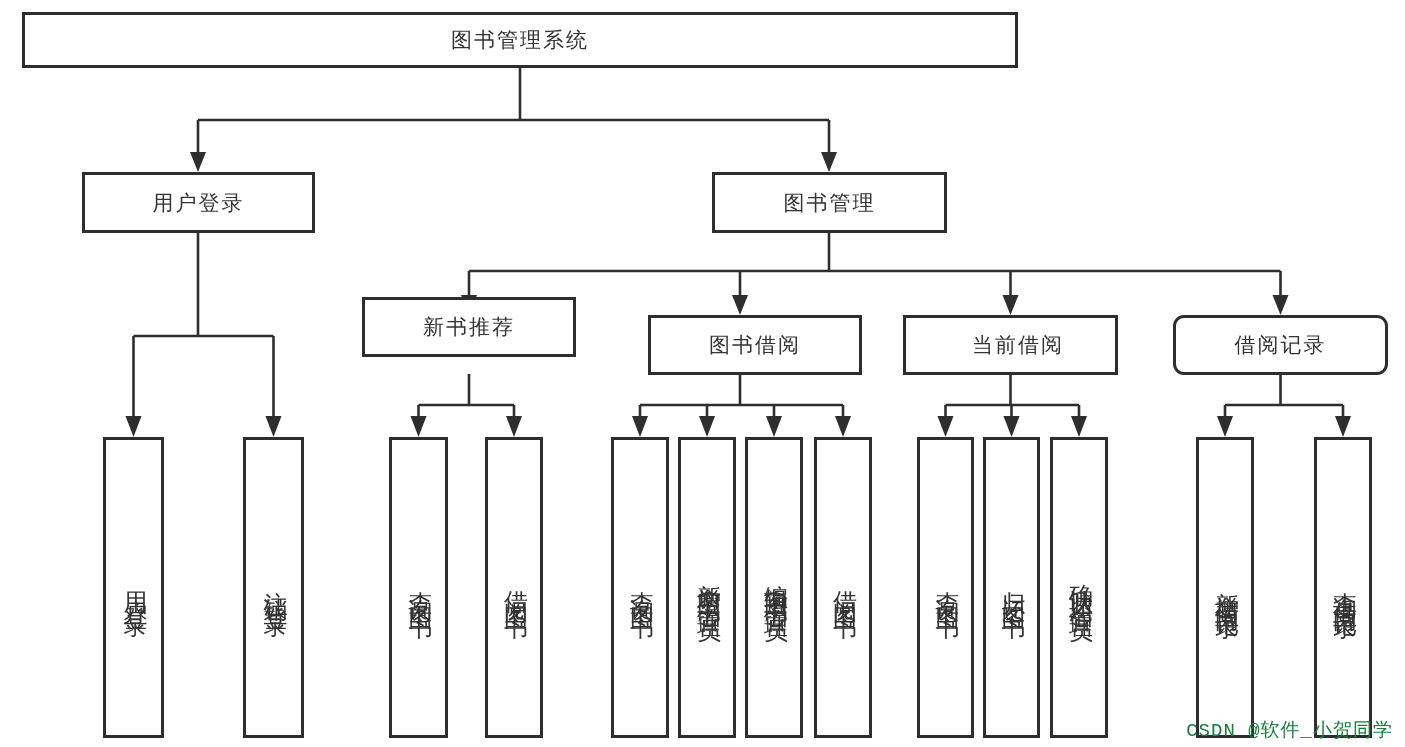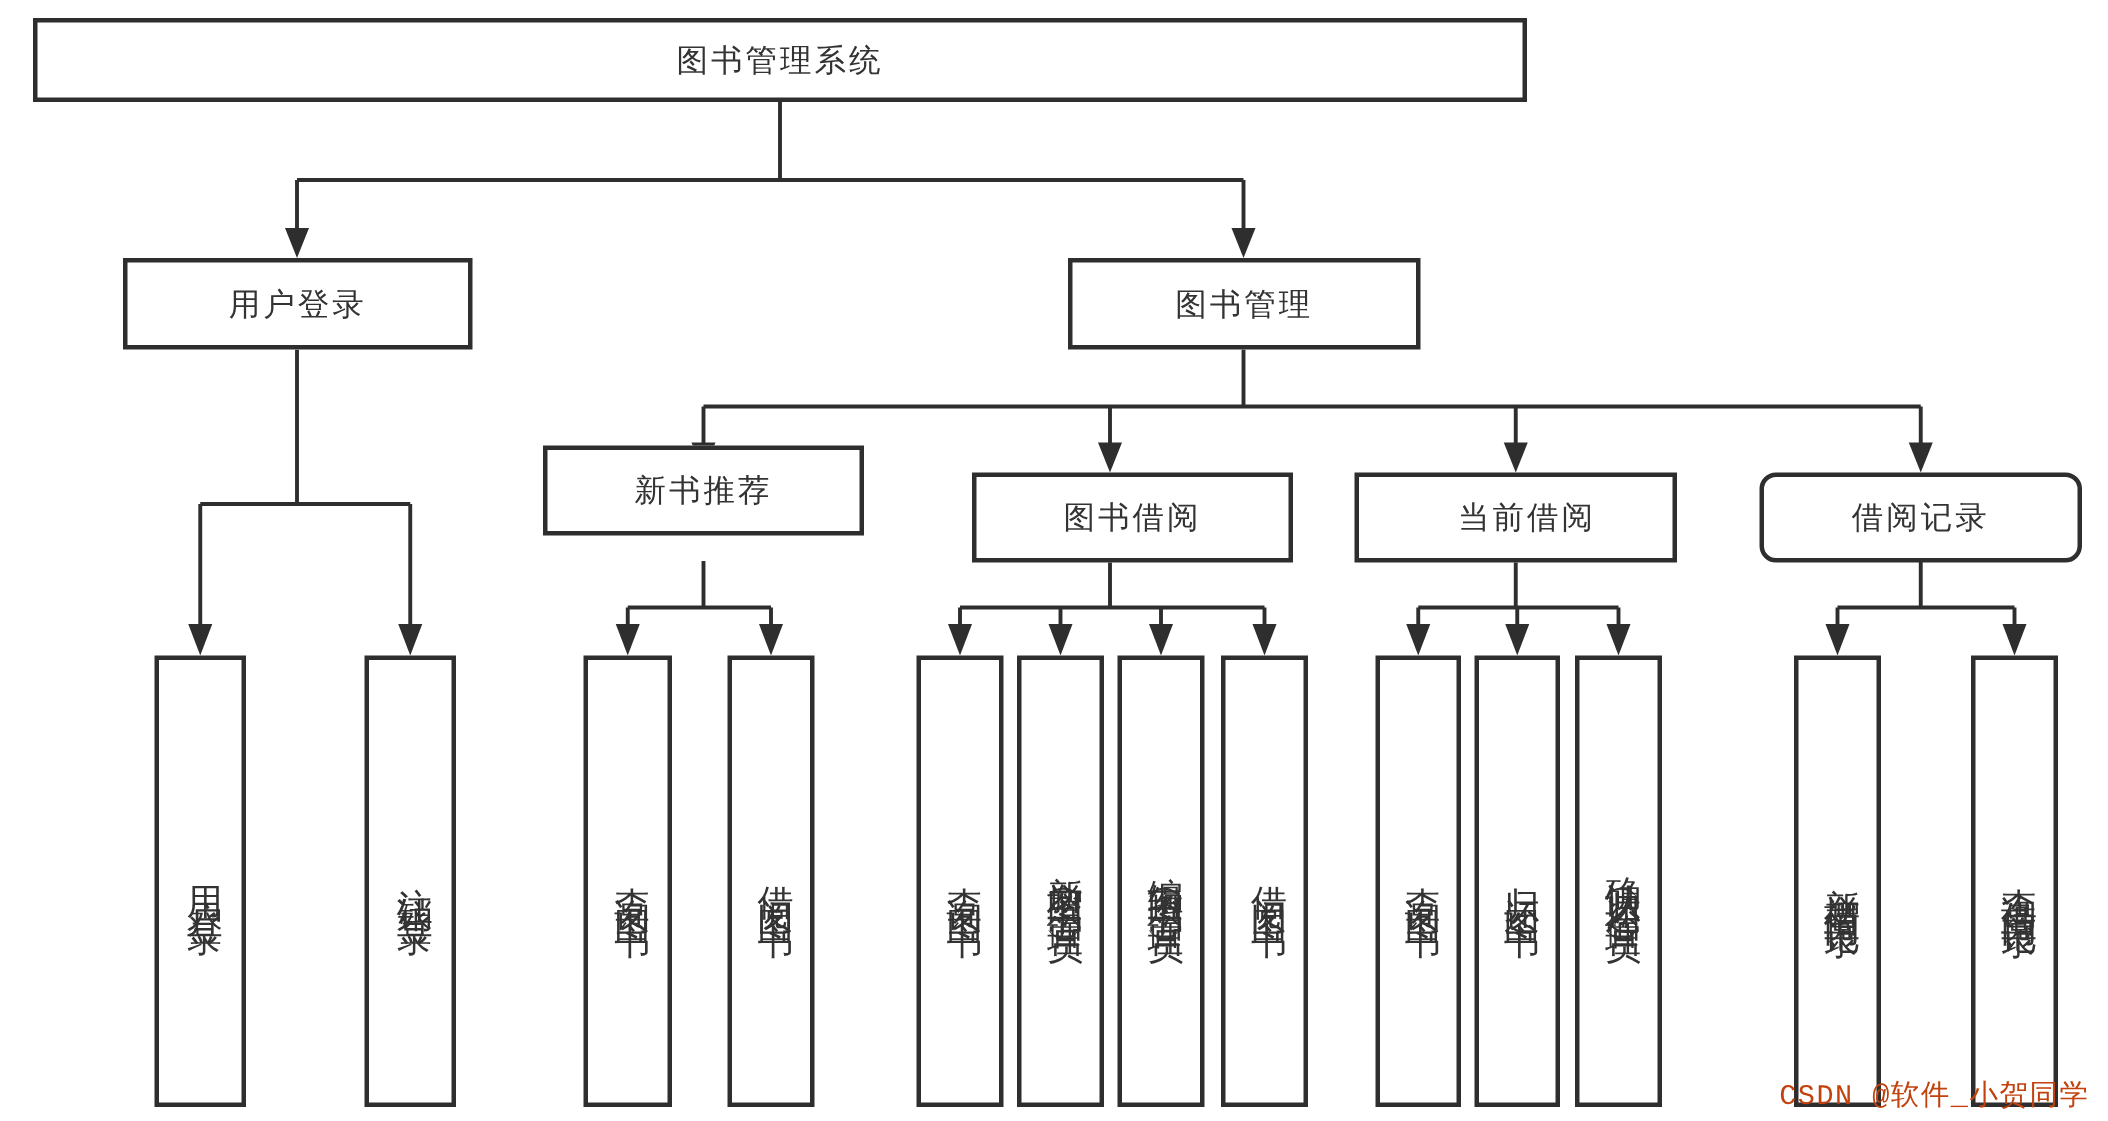--- a/index.html
+++ b/index.html
@@ -36,21 +36,21 @@
     line-height: 1;
     white-space: nowrap;
   }
   .v-box.long span { letter-spacing: 5px; }
   #watermark {
     position: absolute;
     right: 12px;
     top: 717px;
     font-size: 19px;
     letter-spacing: 1px;
-    color: #c2410c;
+    color: #15803d;
   }
 </style>
 </head>
 <body>
 
 <div id="canvas">
 
   <svg id="wires" viewBox="0 0 1405 747" xmlns="http://www.w3.org/2000/svg">
     <g stroke="#2e2e2e" stroke-width="2.6" fill="none">
 

